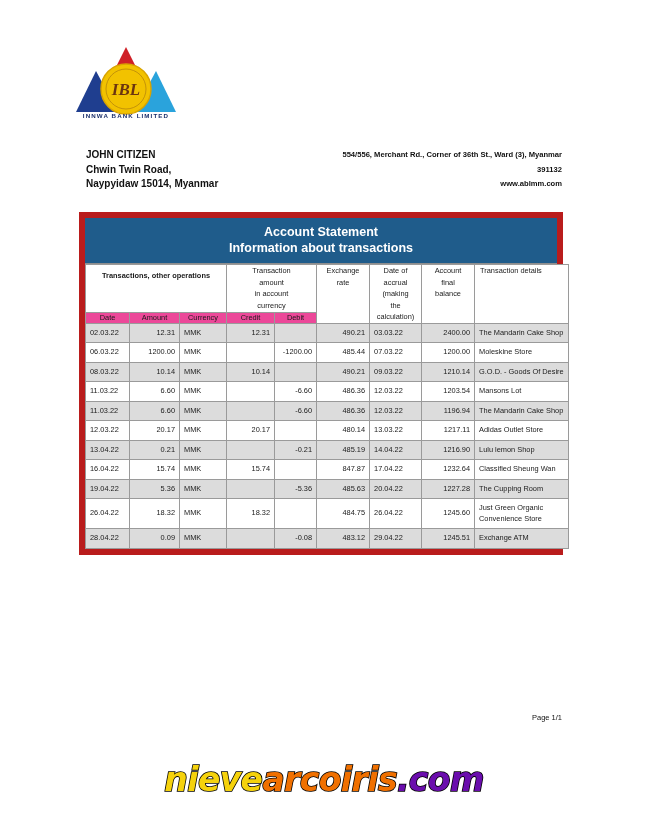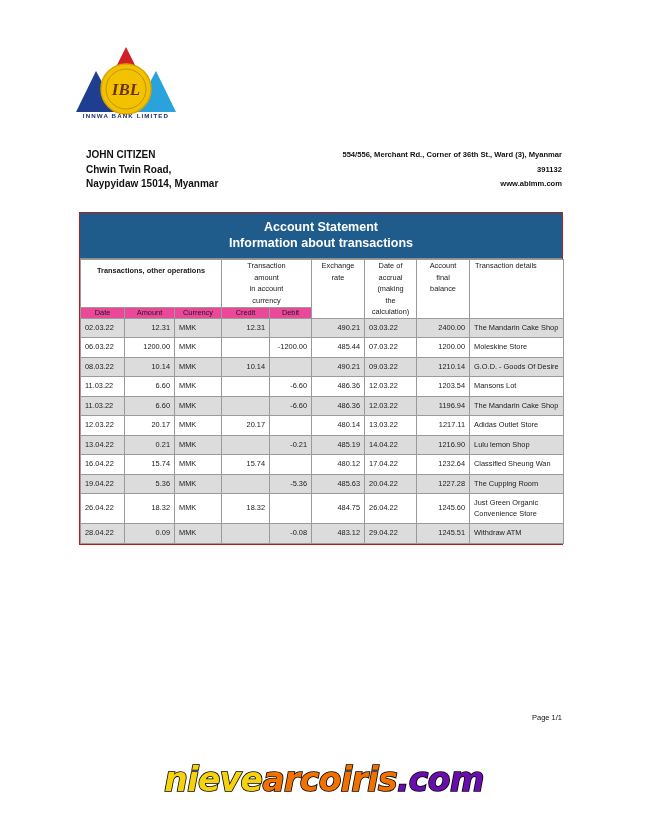--- a/index.html
+++ b/index.html
@@ -64,21 +64,21 @@
     color: #111;
     text-align: right;
   }
 
   
   #statement {
     position: absolute;
     left: 79px;
     top: 212px;
     width: 484px;
-    border: 1px solid #b91c1c;
+    border: 6px solid #b91c1c;
     box-sizing: border-box;
     background: #fff;
   }
   #title-banner {
     background: #1f5c8b;
     color: #ffffff;
     text-align: center;
     padding: 6px 0 7px 0;
     border-bottom: 1px solid #8e8e8e;
   }
@@ -335,21 +335,21 @@
           <td class="c-date">14.04.22</td>
           <td class="c-num">1216.90</td>
           <td class="c-detail">Lulu lemon Shop</td>
         </tr>
         <tr class="data-row plain">
           <td class="c-date">16.04.22</td>
           <td class="c-num">15.74</td>
           <td class="c-cur">MMK</td>
           <td class="c-num">15.74</td>
           <td class="c-num"></td>
-          <td class="c-num">480.12</td>
+          <td class="c-num">847.87</td>
           <td class="c-date">17.04.22</td>
           <td class="c-num">1232.64</td>
           <td class="c-detail">Classified Sheung Wan</td>
         </tr>
         <tr class="data-row shade">
           <td class="c-date">19.04.22</td>
           <td class="c-num">5.36</td>
           <td class="c-cur">MMK</td>
           <td class="c-num"></td>
           <td class="c-num">-5.36</td>
@@ -371,21 +371,21 @@
         </tr>
         <tr class="data-row shade">
           <td class="c-date">28.04.22</td>
           <td class="c-num">0.09</td>
           <td class="c-cur">MMK</td>
           <td class="c-num"></td>
           <td class="c-num">-0.08</td>
           <td class="c-num">483.12</td>
           <td class="c-date">29.04.22</td>
           <td class="c-num">1245.51</td>
-          <td class="c-detail">Withdraw ATM</td>
+          <td class="c-detail">Exchange ATM</td>
         </tr>
       </tbody>
   </table>
 </div>
 
 <div id="page-number">Page 1/1</div>
 
 <div id="watermark"><span class="wm-a">nieve</span><span class="wm-b">arcoiris</span><span class="wm-c">.com</span></div>
 
 </body></html>

